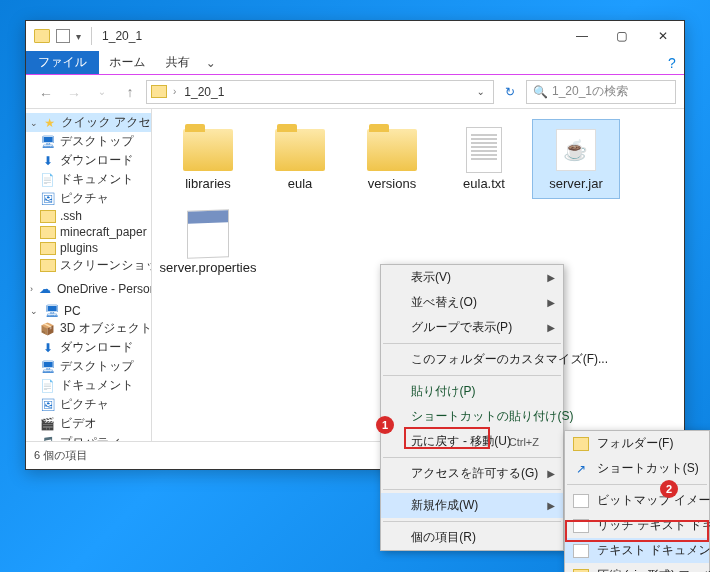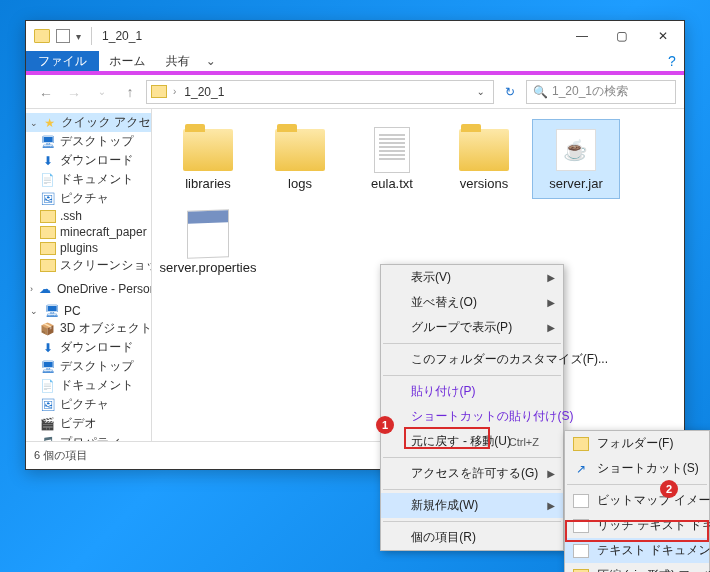--- a/index.html
+++ b/index.html
@@ -7,21 +7,21 @@
 .explorer-window { position: absolute; left: 25px; top: 20px; width: 660px; height: 450px; background: #fff; border: 1px solid #333; box-shadow: 0 4px 16px rgba(0,0,0,.25); display: flex; flex-direction: column; }
 .titlebar { height: 30px; background: #fff; display: flex; align-items: center; padding-left: 8px; }
 .titlebar .tb-left { display: flex; align-items: center; gap: 6px; flex: 1; }
 .titlebar .folder-mini { width: 16px; height: 14px; background: #fde395; border: 1px solid #d8b73a; border-radius: 1px; }
 .titlebar .divider { width: 1px; height: 18px; background: #ccc; margin: 0 4px; }
 .titlebar .chevron { font-size:10px; color:#555;}
 .titlebar-title { color: #333; }
 .win-btns { display: flex; }
 .win-btn { width: 40px; height: 30px; display: flex; align-items: center; justify-content: center; font-size: 12px; color: #333; }
 .win-btn.close { width: 42px; }
-.menubar { height: 24px; display: flex; align-items: stretch; border-bottom: 4px solid #d946ef; }
+.menubar { height: 24px; display: flex; align-items: stretch; border-bottom: 1px solid #d946ef; }
 .file-tab { background: #1a6fcc; color: #fff; padding: 4px 12px; font-size: 12px; display: flex; align-items: center; }
 .menu-item { padding: 4px 10px; color: #333; display: flex; align-items: center; }
 .help-icon { margin-left: auto; width: 24px; display: flex; align-items: center; justify-content: center; color: #0a7edc; font-size: 14px; }
 .expand-arrow { margin-right:4px; color:#555; display:flex; align-items:center; padding:0 6px;}
 .addressbar { height: 34px; display: flex; align-items: center; padding: 4px 8px; gap: 4px; border-bottom: 1px solid #ddd; }
 .nav-btn { width: 24px; height: 24px; display: flex; align-items: center; justify-content: center; color: #888; font-size: 14px; }
 .addr-field { flex: 1; height: 24px; border: 1px solid #ccc; display: flex; align-items: center; padding: 0 4px; gap: 4px; }
 .addr-field .mini-folder { width: 16px; height: 13px; background: #fde395; border: 1px solid #d8b73a; }
 .addr-crumb { color: #333; padding: 0 2px; }
 .addr-sep { color: #888; font-size: 10px; padding:0 2px;}
@@ -49,21 +49,21 @@
 .text-doc::before { content:""; position:absolute; top:6px; left:4px; right:4px; height:2px; background:#ccc; box-shadow:0 4px 0 #ccc,0 8px 0 #ccc,0 12px 0 #ccc,0 16px 0 #ccc,0 20px 0 #ccc,0 24px 0 #ccc;}
 .jar-icon { width:40px; height:42px; background:#fff; border:1px solid #ddd; display:flex; align-items:center; justify-content:center;}
 .jar-cup { color:#d97018; font-size:20px;}
 .notepad-icon { width:42px; height:48px; background:#fff; border:1px solid #ccc; position:relative; transform:skewY(-2deg);}
 .notepad-icon::before { content:""; position:absolute; top:0; left:0; right:0; height:12px; background:#7691c2;}
 .file-name { font-size: 13px; text-align: center; color: #222; line-height:1.2;}
 .statusbar { height: 28px; border-top: 1px solid #ddd; display: flex; align-items: center; padding: 0 8px; color: #444; font-size: 11px; }
 
 .ctx-menu { position: absolute; background: #f0f0f0; border: 1px solid #bbb; box-shadow: 2px 2px 8px rgba(0,0,0,.3); font-size: 12px; }
 .ctx-item { padding: 4px 24px 4px 30px; color: #222; white-space: nowrap; position: relative; display:flex; align-items:center; min-height:22px;}
-.ctx-item.disabled { color: #6d28d9; }
+.ctx-item.disabled { color: #14532d; }
 .ctx-item .arr { position: absolute; right: 8px; font-size: 10px; color:#555;}
 .ctx-item .shortcut { position:absolute; right:24px; color:#555; font-size:11px;}
 .ctx-sep { height: 1px; background: #ccc; margin: 3px 2px; }
 .ctx-item.hl { background: #d0e7ff; }
 .numbadge { position:absolute; width:18px; height:18px; border-radius:50%; background:#d92b2b; color:#fff; font-size:11px; font-weight:bold; display:flex; align-items:center; justify-content:center;}
 .red-box { position:absolute; border:2px solid #d92b2b; pointer-events:none;}
 .submenu .ctx-item { padding-left: 32px; }
 .sub-ico { position:absolute; left:8px; width:16px; height:14px; display:inline-block;}
 .sub-folder { background:#fde395; border:1px solid #d8b73a;}
 .sub-link { font-size:12px; color:#1a6fcc; display:flex; align-items:center; justify-content:center;}
@@ -215,33 +215,33 @@
    <div class="file-item">
           <div class="file-icon-lg">
             <div class="folder-big"></div>
           </div>
           <div class="file-name">libraries</div>
         </div>
    <div class="file-item">
           <div class="file-icon-lg">
             <div class="folder-big"></div>
           </div>
-          <div class="file-name">logs</div>
+          <div class="file-name">eula</div>
+        </div>
+   <div class="file-item">
+          <div class="file-icon-lg">
+            <div class="folder-big"></div>
+          </div>
+          <div class="file-name">versions</div>
         </div>
    <div class="file-item">
           <div class="file-icon-lg">
             <div class="text-doc"></div>
           </div>
           <div class="file-name">eula.txt</div>
-        </div>
-   <div class="file-item">
-          <div class="file-icon-lg">
-            <div class="folder-big"></div>
-          </div>
-          <div class="file-name">versions</div>
         </div>
    <div class="file-item selected">
           <div class="file-icon-lg">
             <div class="jar-icon">
               <span class="jar-cup">☕</span>
             </div>
           </div>
           <div class="file-name">server.jar</div>
         </div>
    <div class="file-item">

